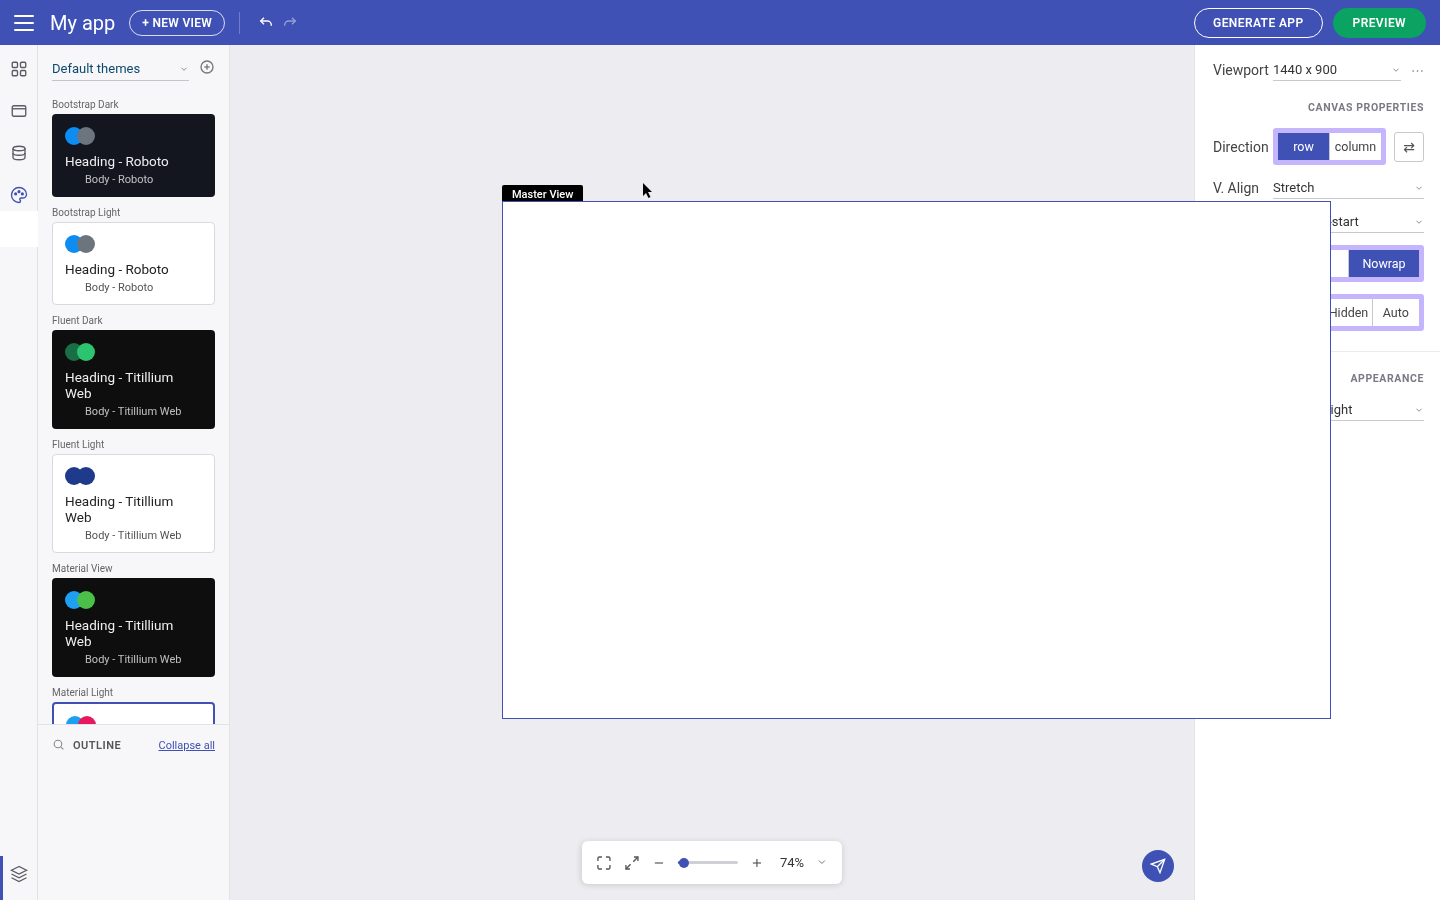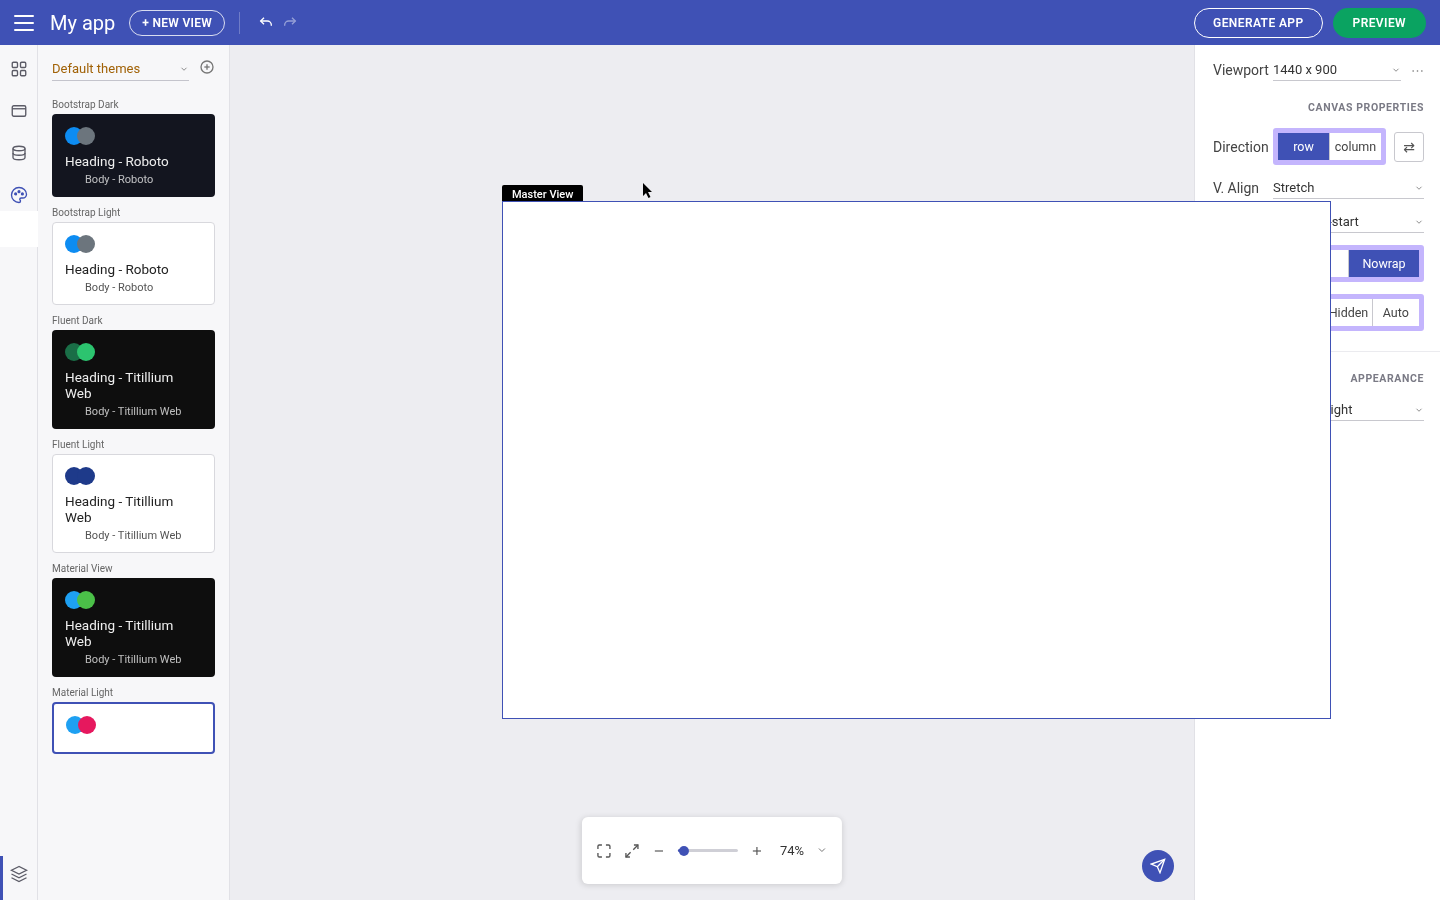--- a/index.html
+++ b/index.html
@@ -26,21 +26,21 @@
 .rail { width: 38px; background: #f7f7f9; border-right: 1px solid #e1e1e6; display: flex; flex-direction: column; align-items: center; padding-top: 12px; gap: 18px; position: relative; }
 .rail-btn { width: 24px; height: 24px; display: flex; align-items: center; justify-content: center; color: #5b5b66; cursor: pointer; }
 .rail-btn.active { color: #3f51b5; }
 .rail-active-bg { position: absolute; left: 0; top: 166px; width: 38px; height: 36px; background: #fff; border-right: 1px solid #fff; }
 .rail-bottom { margin-top: auto; margin-bottom: 14px; }
 .rail-indicator { position: absolute; left: 0; bottom: 0; width: 3px; height: 44px; background: #3f51b5; }
 
 
 .left-col { width: 192px; background: #f7f7f9; display: flex; flex-direction: column; border-right: 1px solid #e1e1e6; }
 .theme-picker-row { display: flex; align-items: center; padding: 12px 14px 8px 14px; gap: 10px; }
-.theme-select { flex: 1; font-size: 13px; color: #a16207; background: transparent; border: none; border-bottom: 1px solid #c4c4cc; padding: 4px 0; display: flex; justify-content: space-between; align-items: center; cursor: pointer; }
+.theme-select { flex: 1; font-size: 13px; color: #0c4a6e; background: transparent; border: none; border-bottom: 1px solid #c4c4cc; padding: 4px 0; display: flex; justify-content: space-between; align-items: center; cursor: pointer; }
 .add-theme-btn { color: #777; cursor: pointer; }
 
 .theme-scroll { flex: 1; overflow-y: auto; padding: 0 14px 10px 14px; }
 .theme-label { font-size: 10px; color: #666; margin: 10px 0 4px 0; }
 .theme-card { border-radius: 4px; padding: 12px 12px 10px 12px; cursor: pointer; border: 1px solid transparent; }
 .theme-card.dark { background: #13151f; color: #eee; }
 .theme-card.black { background: #0e0e0e; color: #eee; }
 .theme-card.light { background: #fff; color: #222; border: 1px solid #d8d8dd; }
 .theme-card.selected { border: 2px solid #3f51b5; }
 .swatches { display: flex; margin-bottom: 8px; }
@@ -55,21 +55,21 @@
 .collapse-link { color: #3f51b5; text-decoration: underline; font-size: 11px; cursor: pointer; }
 .outline-body { height: 134px; }
 
 
 .canvas-area { flex: 1; position: relative; background: #ededf1; }
 .master-tag { position: absolute; left: 272px; top: 140px; background: #000000; color: #fff; font-size: 11px; font-weight: 500; padding: 3px 10px; border-radius: 2px 2px 0 0; }
 .view-frame { position: absolute; left: 272px; top: 156px; width: 829px; height: 518px; background: #fff; border: 1px solid #3f51b5; }
 .cursor-arrow { position: absolute; left: 413px; top: 138px; color: #000; pointer-events: none; }
 
 
-.zoom-bar { position: absolute; left: 50%; bottom: 16px; transform: translateX(-50%); background: #fff; border-radius: 6px; box-shadow: 0 1px 6px rgba(0,0,0,0.15); display: flex; align-items: center; padding: 24px 14px; gap: 12px; }
+.zoom-bar { position: absolute; left: 50%; bottom: 16px; transform: translateX(-50%); background: #fff; border-radius: 6px; box-shadow: 0 1px 6px rgba(0,0,0,0.15); display: flex; align-items: center; padding: 12px 14px; gap: 12px; }
 .zoom-icon { color: #555; cursor: pointer; display: inline-flex; }
 .zoom-slider { width: 60px; height: 3px; background: #cfcfd6; position: relative; border-radius: 2px; }
 .zoom-slider .track-active { position: absolute; left: 0; width: 10%; height: 100%; background: #3f51b5; border-radius: 2px; }
 .zoom-slider .thumb { position: absolute; left: 10%; top: 50%; width: 10px; height: 10px; background: #3f51b5; border-radius: 50%; transform: translate(-50%,-50%); }
 .zoom-val { font-size: 13px; color: #333; margin-left: 4px; }
 .zoom-chev { color: #777; cursor: pointer; }
 
 
 .send-fab { position: absolute; right: 20px; bottom: 18px; width: 32px; height: 32px; background: #3f51b5; border-radius: 50%; display: flex; align-items: center; justify-content: center; color: #fff; cursor: pointer; }
 
@@ -224,20 +224,30 @@
         </div>
         <div class="theme-label">Material Light</div>
         <div class="theme-card light selected">
           <div class="swatches">
             <div class="sw" style="background:#1ea0f2"></div>
             <div class="sw" style="background:#e6185e"></div>
           </div>
         </div>
       </div>
 
+    <div class="outline-bar">
+      <span class="search">
+        <svg width="13" height="13" viewBox="0 0 24 24" fill="none" stroke="currentColor" stroke-width="2">
+            <circle cx="11" cy="11" r="7"></circle>
+            <line x1="21" y1="21" x2="16.65" y2="16.65"></line>
+          </svg>
+      </span>
+      <span class="outline-title">OUTLINE</span>
+      <span class="collapse-link">Collapse all</span>
+    </div>
     <div class="outline-body"></div>
   </div>
 
   <div class="canvas-area">
     <div class="master-tag">Master View</div>
     <div class="view-frame"></div>
     <svg class="cursor-arrow" width="12" height="16" viewBox="0 0 12 16">
         <path d="M0 0 L0 13 L3 10 L5.5 15 L7.5 14 L5 9 L9 9 Z" fill="#000"></path>
       </svg>
 

